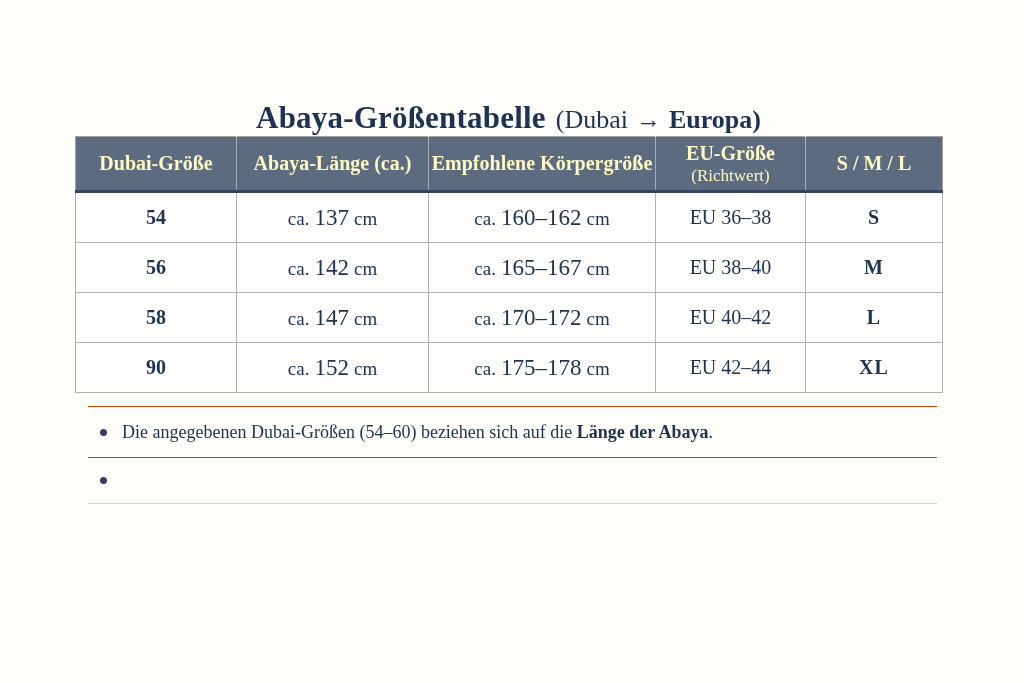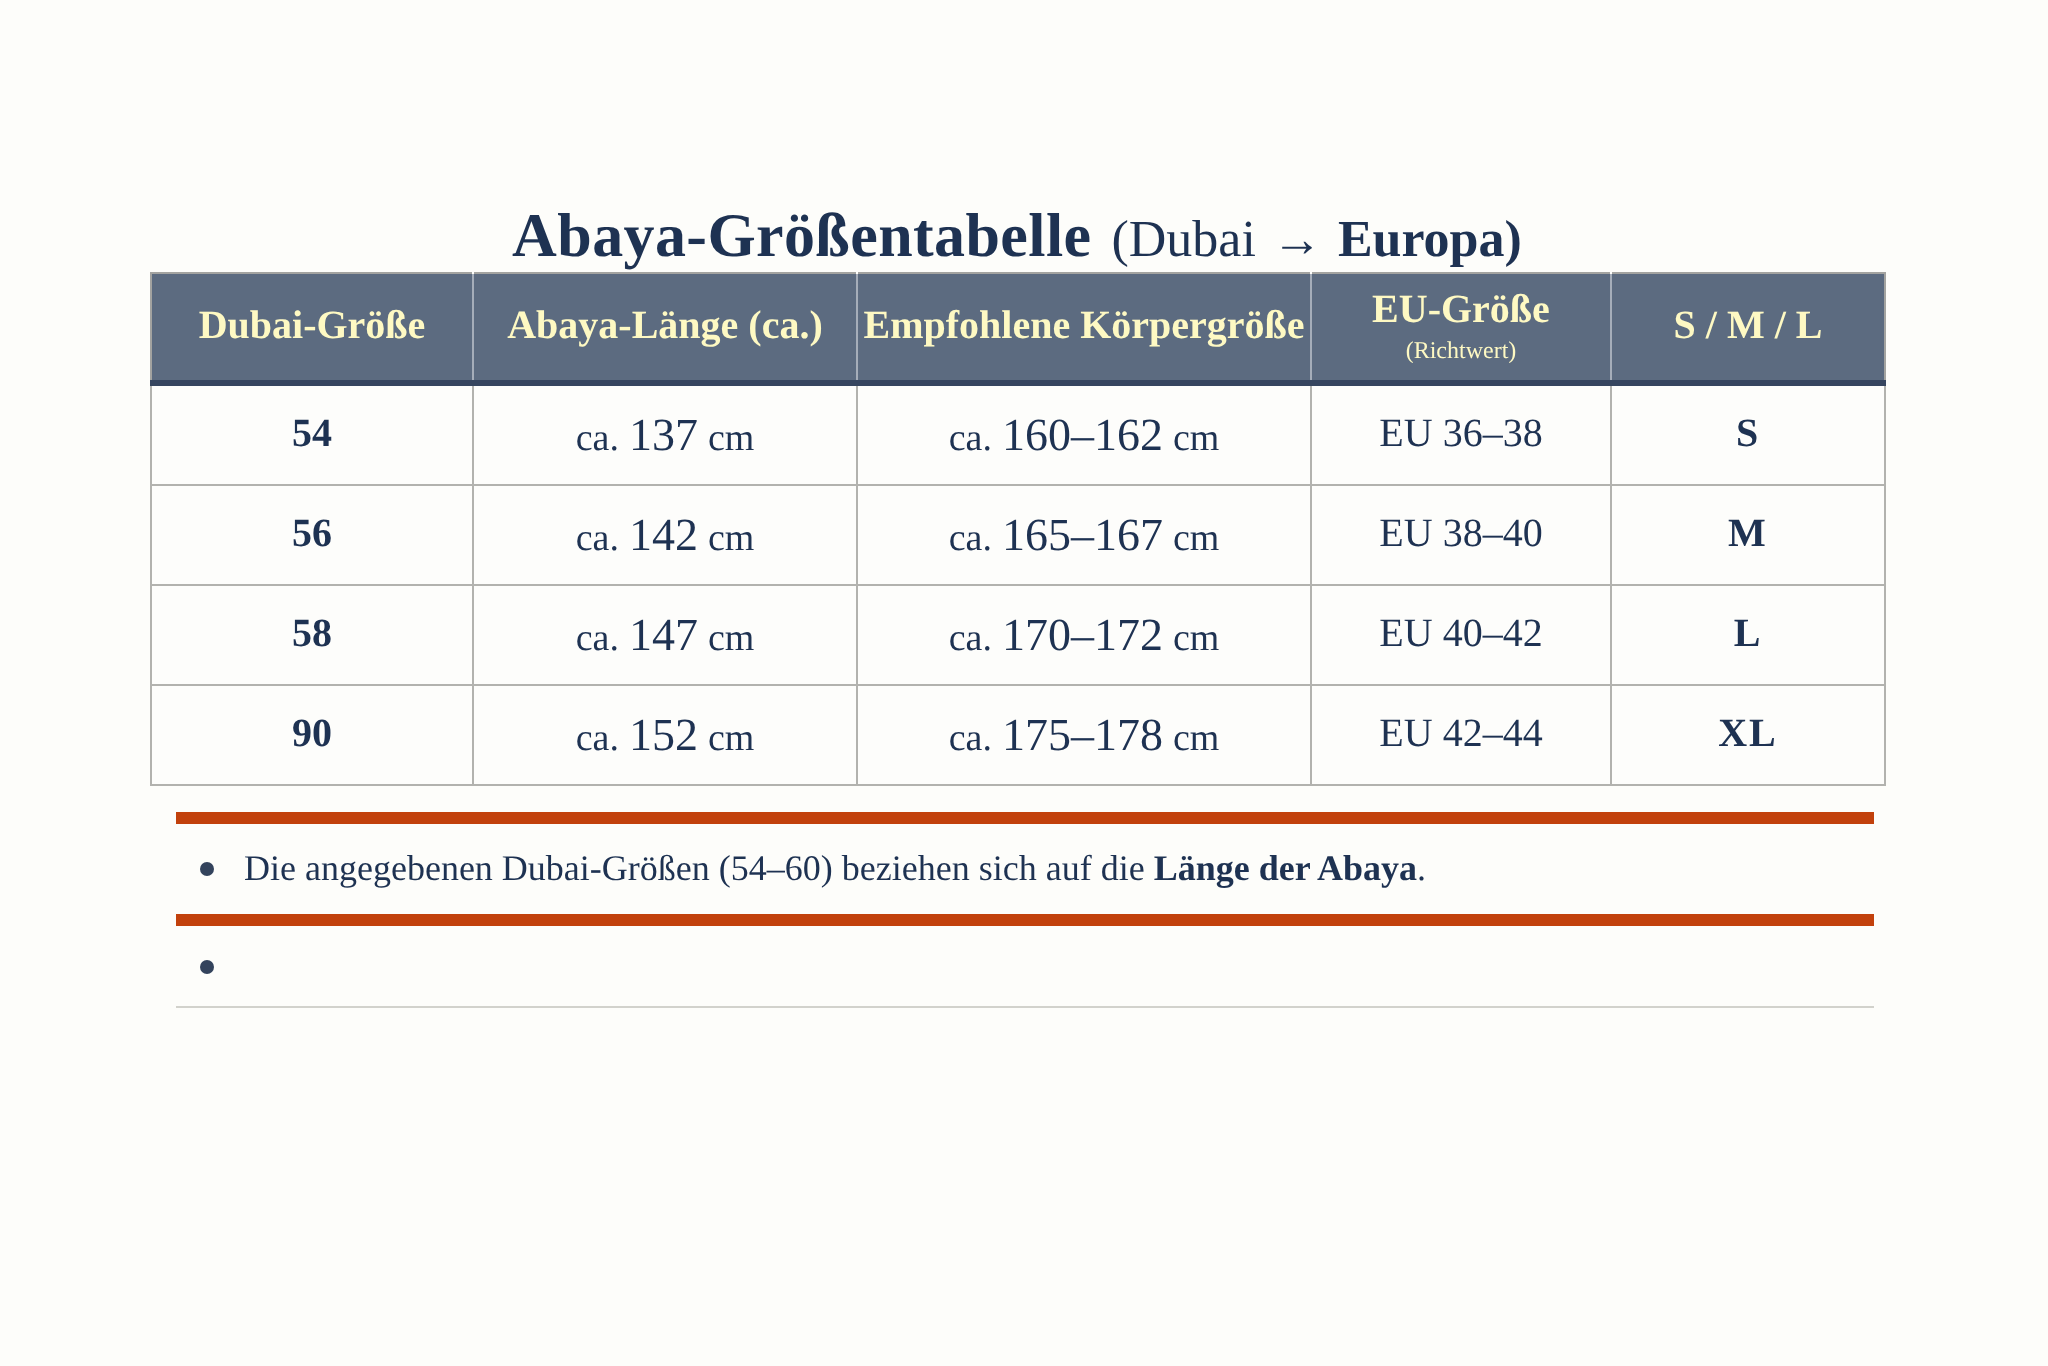--- a/index.html
+++ b/index.html
@@ -26,38 +26,38 @@
   }
   .size-table th{
     background:#5c6b80;color:#fef9c3;
     height:53px;padding:0;text-align:center;vertical-align:middle;
     font-weight:bold;font-size:20px;
     border-right:1px solid rgba(255,255,255,.45);
     border-bottom:3px solid #36455f;
     margin-top:24px;
   }
   .size-table th:last-child{border-right:none;}
-  .size-table th .h-sub{font-weight:normal;font-size:12px;margin-top:1px;}
+  .size-table th .h-sub{font-weight:normal;font-size:17px;margin-top:1px;}
   .size-table td{
     background:#fdfdfb;height:49px;padding:0;
     text-align:center;vertical-align:middle;
     border:1px solid #b2b2ae;font-size:20px;
   }
   .cell-dubai{font-size:26px;font-weight:bold;}
   .cell-size{font-size:25px;font-weight:bold;letter-spacing:1px;}
   .cell-eu{font-size:21px;}
   .sm{font-size:19px;}
   .num{font-size:23px;}
   
   .notes{
     position:absolute;left:88px;top:406px;width:849px;
     border-bottom:1px solid #d2d2cc;
   }
   .note{
-    border-top:6px solid #c2410c;
+    border-top:1px solid #c2410c;
     display:flex;align-items:center;
     padding:0 0 0 12px;box-sizing:border-box;
   }
   .note:nth-child(1){height:51px;}
   .note:nth-child(2){height:46px;}
   .note:nth-child(3){height:47px;}
   .bullet{
     width:7px;height:7px;border-radius:50%;
     background:#33435c;flex:0 0 auto;margin-right:15px;
   }

